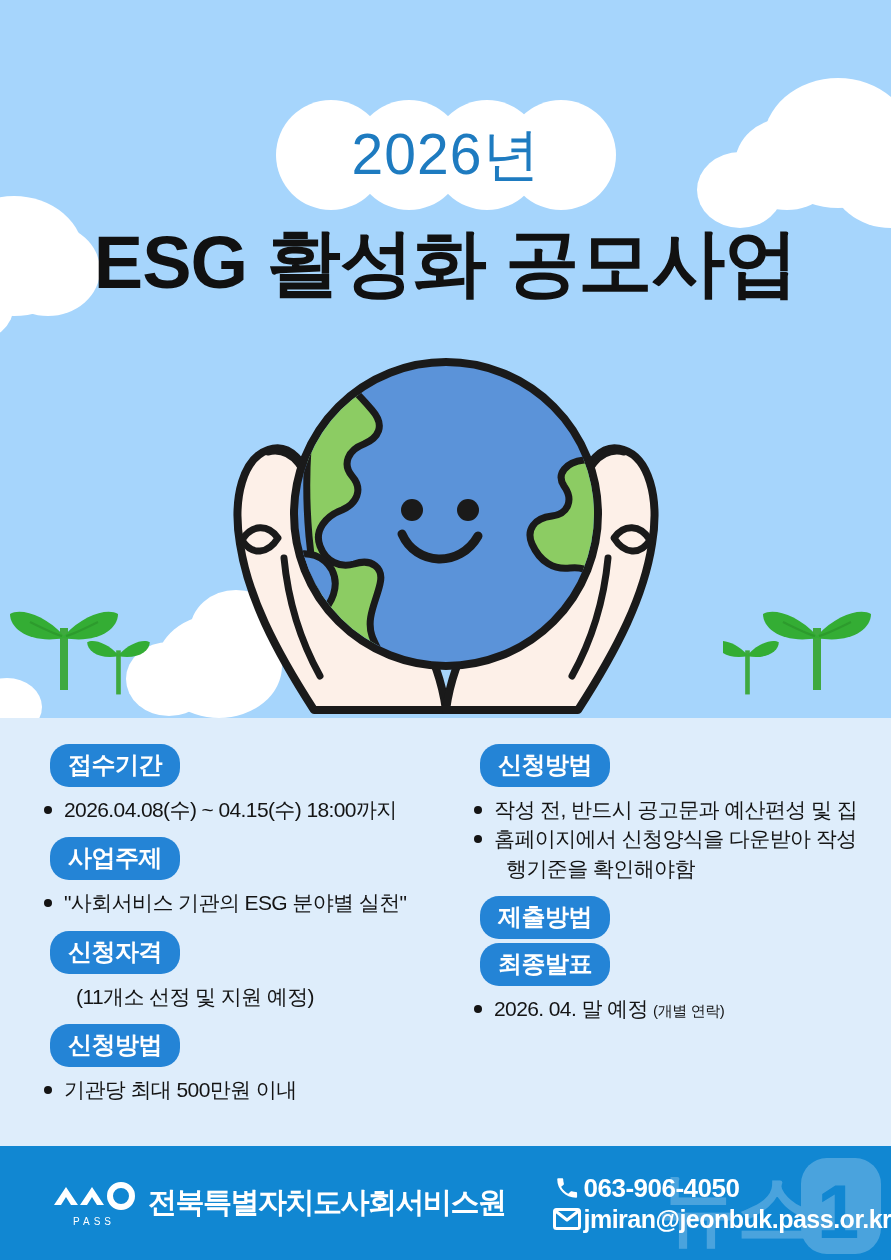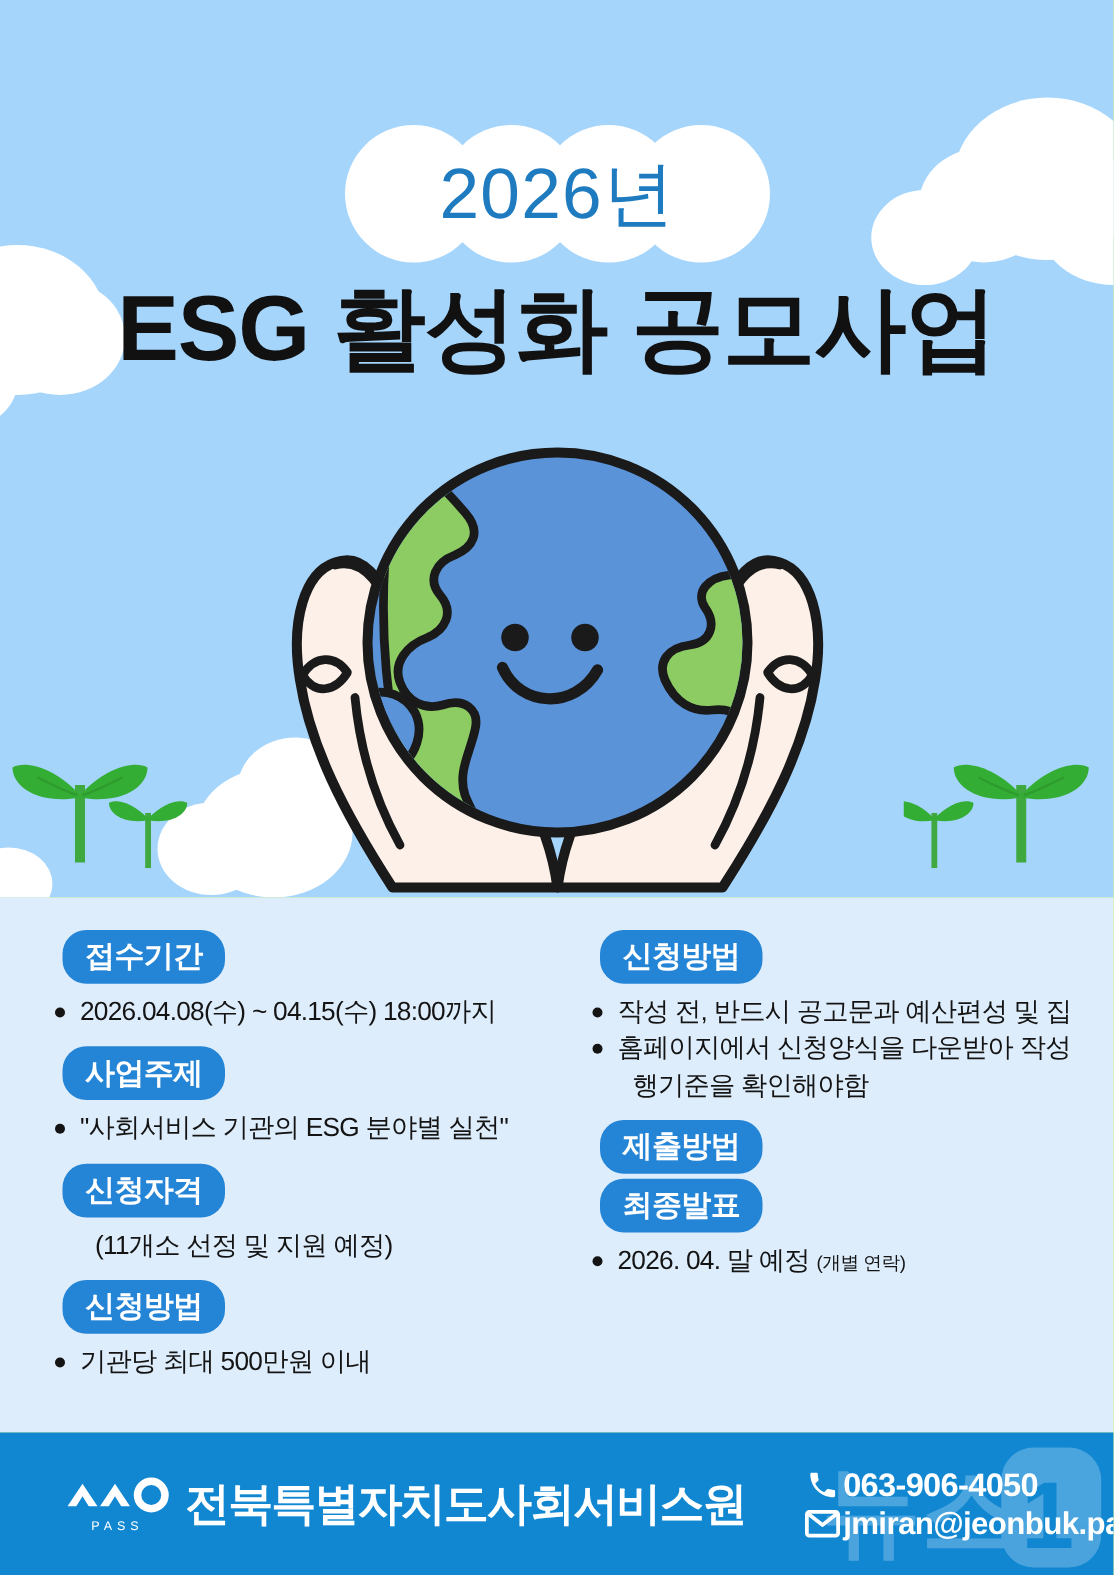--- a/index.html
+++ b/index.html
@@ -153,21 +153,21 @@
     display:flex; align-items:center; height:114px;
     padding-left:52px;
   }
   .logo-mark { position:relative; width:84px; height:44px; flex:none; }
   .logo-word {
     position:absolute; left:0; bottom:-2px; width:84px;
     text-align:center;
     font-size:10px; letter-spacing:4px; color:#ffffff;
   }
   .org-name {
-    color:#ffffff; font-size:36px; font-weight:bold;
+    color:#ffffff; font-size:29px; font-weight:bold;
     letter-spacing:-1.5px; margin-left:12px; white-space:nowrap;
   }
   .contact { margin-left:44px;font-weight:bold; }
   .contact-row { display:flex; align-items:center; margin:1px 0; }
   .contact-icon { width:34px; flex:none; display:flex; align-items:center; justify-content:center; }
   .contact-text { color:#ffffff; font-size:26px; letter-spacing:-0.5px; white-space:nowrap; }
   .contact-text.email { font-size:25px; }
 
   .watermark {
     position:absolute; right:6px; top:4px;

